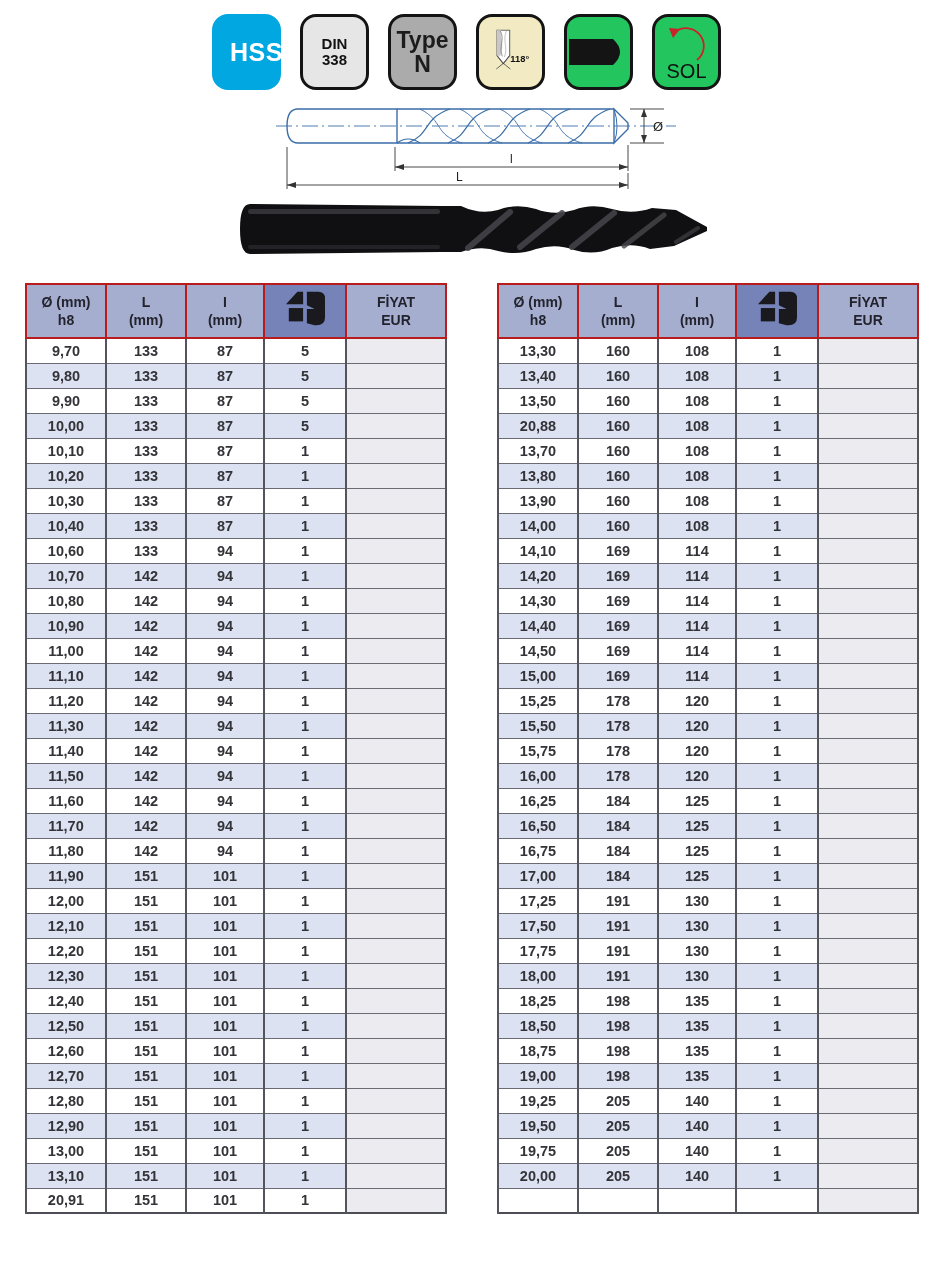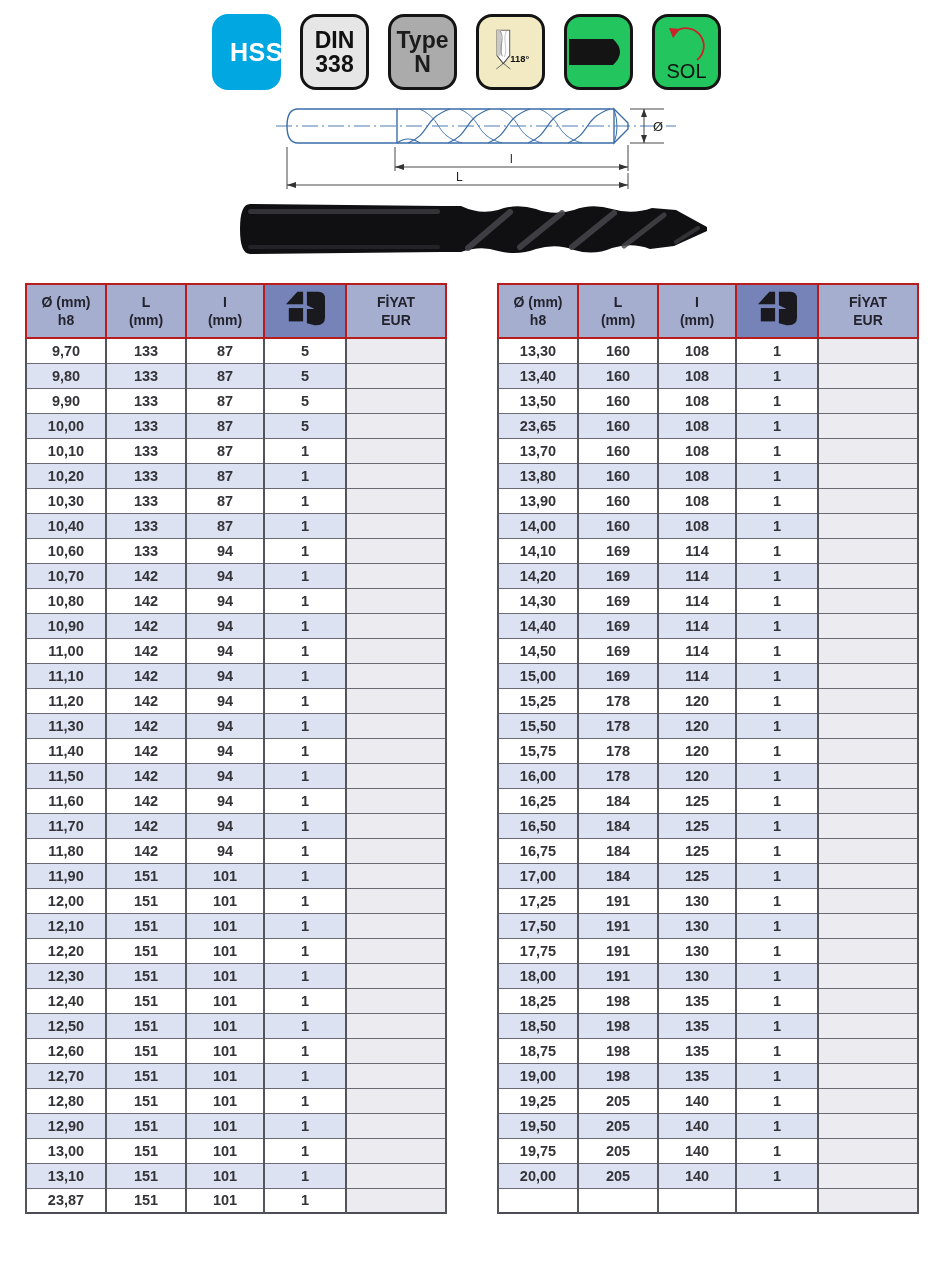--- a/index.html
+++ b/index.html
@@ -5,21 +5,21 @@
   * { margin:0; padding:0; box-sizing:border-box; }
   body { background:#ffffff; font-family:"Liberation Sans", sans-serif; }
   .page { position:relative; width:933px; height:1267px; background:#fff; overflow:hidden; }
 
   
   .badges { position:absolute; top:14px; left:0; right:0; display:flex; justify-content:center; gap:19px; }
   .badge { width:69px; height:76px; border:3px solid #141414; border-radius:16px; background:#fff;
            display:flex; flex-direction:column; align-items:center; justify-content:center;
            font-weight:700; color:#111; text-align:center; line-height:1.05; }
   .badge.hss { background:#00a7e0; border-color:#00a7e0; color:#fff; font-size:25px; letter-spacing:.5px;padding-left:20px; }
-  .badge.din { background:#e6e6e6; font-size:23px; }
+  .badge.din { background:#e6e6e6; font-size:15px; }
   .badge.type { background:#ababab; font-weight:700; font-size:23px; color:#1c1c1c; }
   .badge.angle { background:#f1eac2; padding:12px; }
   .badge.shank-badge, .badge.sol { background:#22c55e; }
   .badge svg { display:block; }
   .sol-label { font-size:20px; font-weight:400; color:#111; margin-top:-2px; }
 
   
   .drawing { position:absolute; left:272px; top:97px; width:410px; height:100px; }
 
   
@@ -416,21 +416,21 @@
           <td class="price"></td>
         </tr>
         <tr>
           <td>13,10</td>
           <td>151</td>
           <td>101</td>
           <td>1</td>
           <td class="price"></td>
         </tr>
         <tr>
-          <td>23,87</td>
+          <td>20,91</td>
           <td>151</td>
           <td>101</td>
           <td>1</td>
           <td class="price"></td>
         </tr>
       </tbody>
   </table>
 
   <table class="size-table right">
     <colgroup>
@@ -484,21 +484,21 @@
           <td class="price"></td>
         </tr>
         <tr>
           <td>13,50</td>
           <td>160</td>
           <td>108</td>
           <td>1</td>
           <td class="price"></td>
         </tr>
         <tr>
-          <td>23,65</td>
+          <td>20,88</td>
           <td>160</td>
           <td>108</td>
           <td>1</td>
           <td class="price"></td>
         </tr>
         <tr>
           <td>13,70</td>
           <td>160</td>
           <td>108</td>
           <td>1</td>

